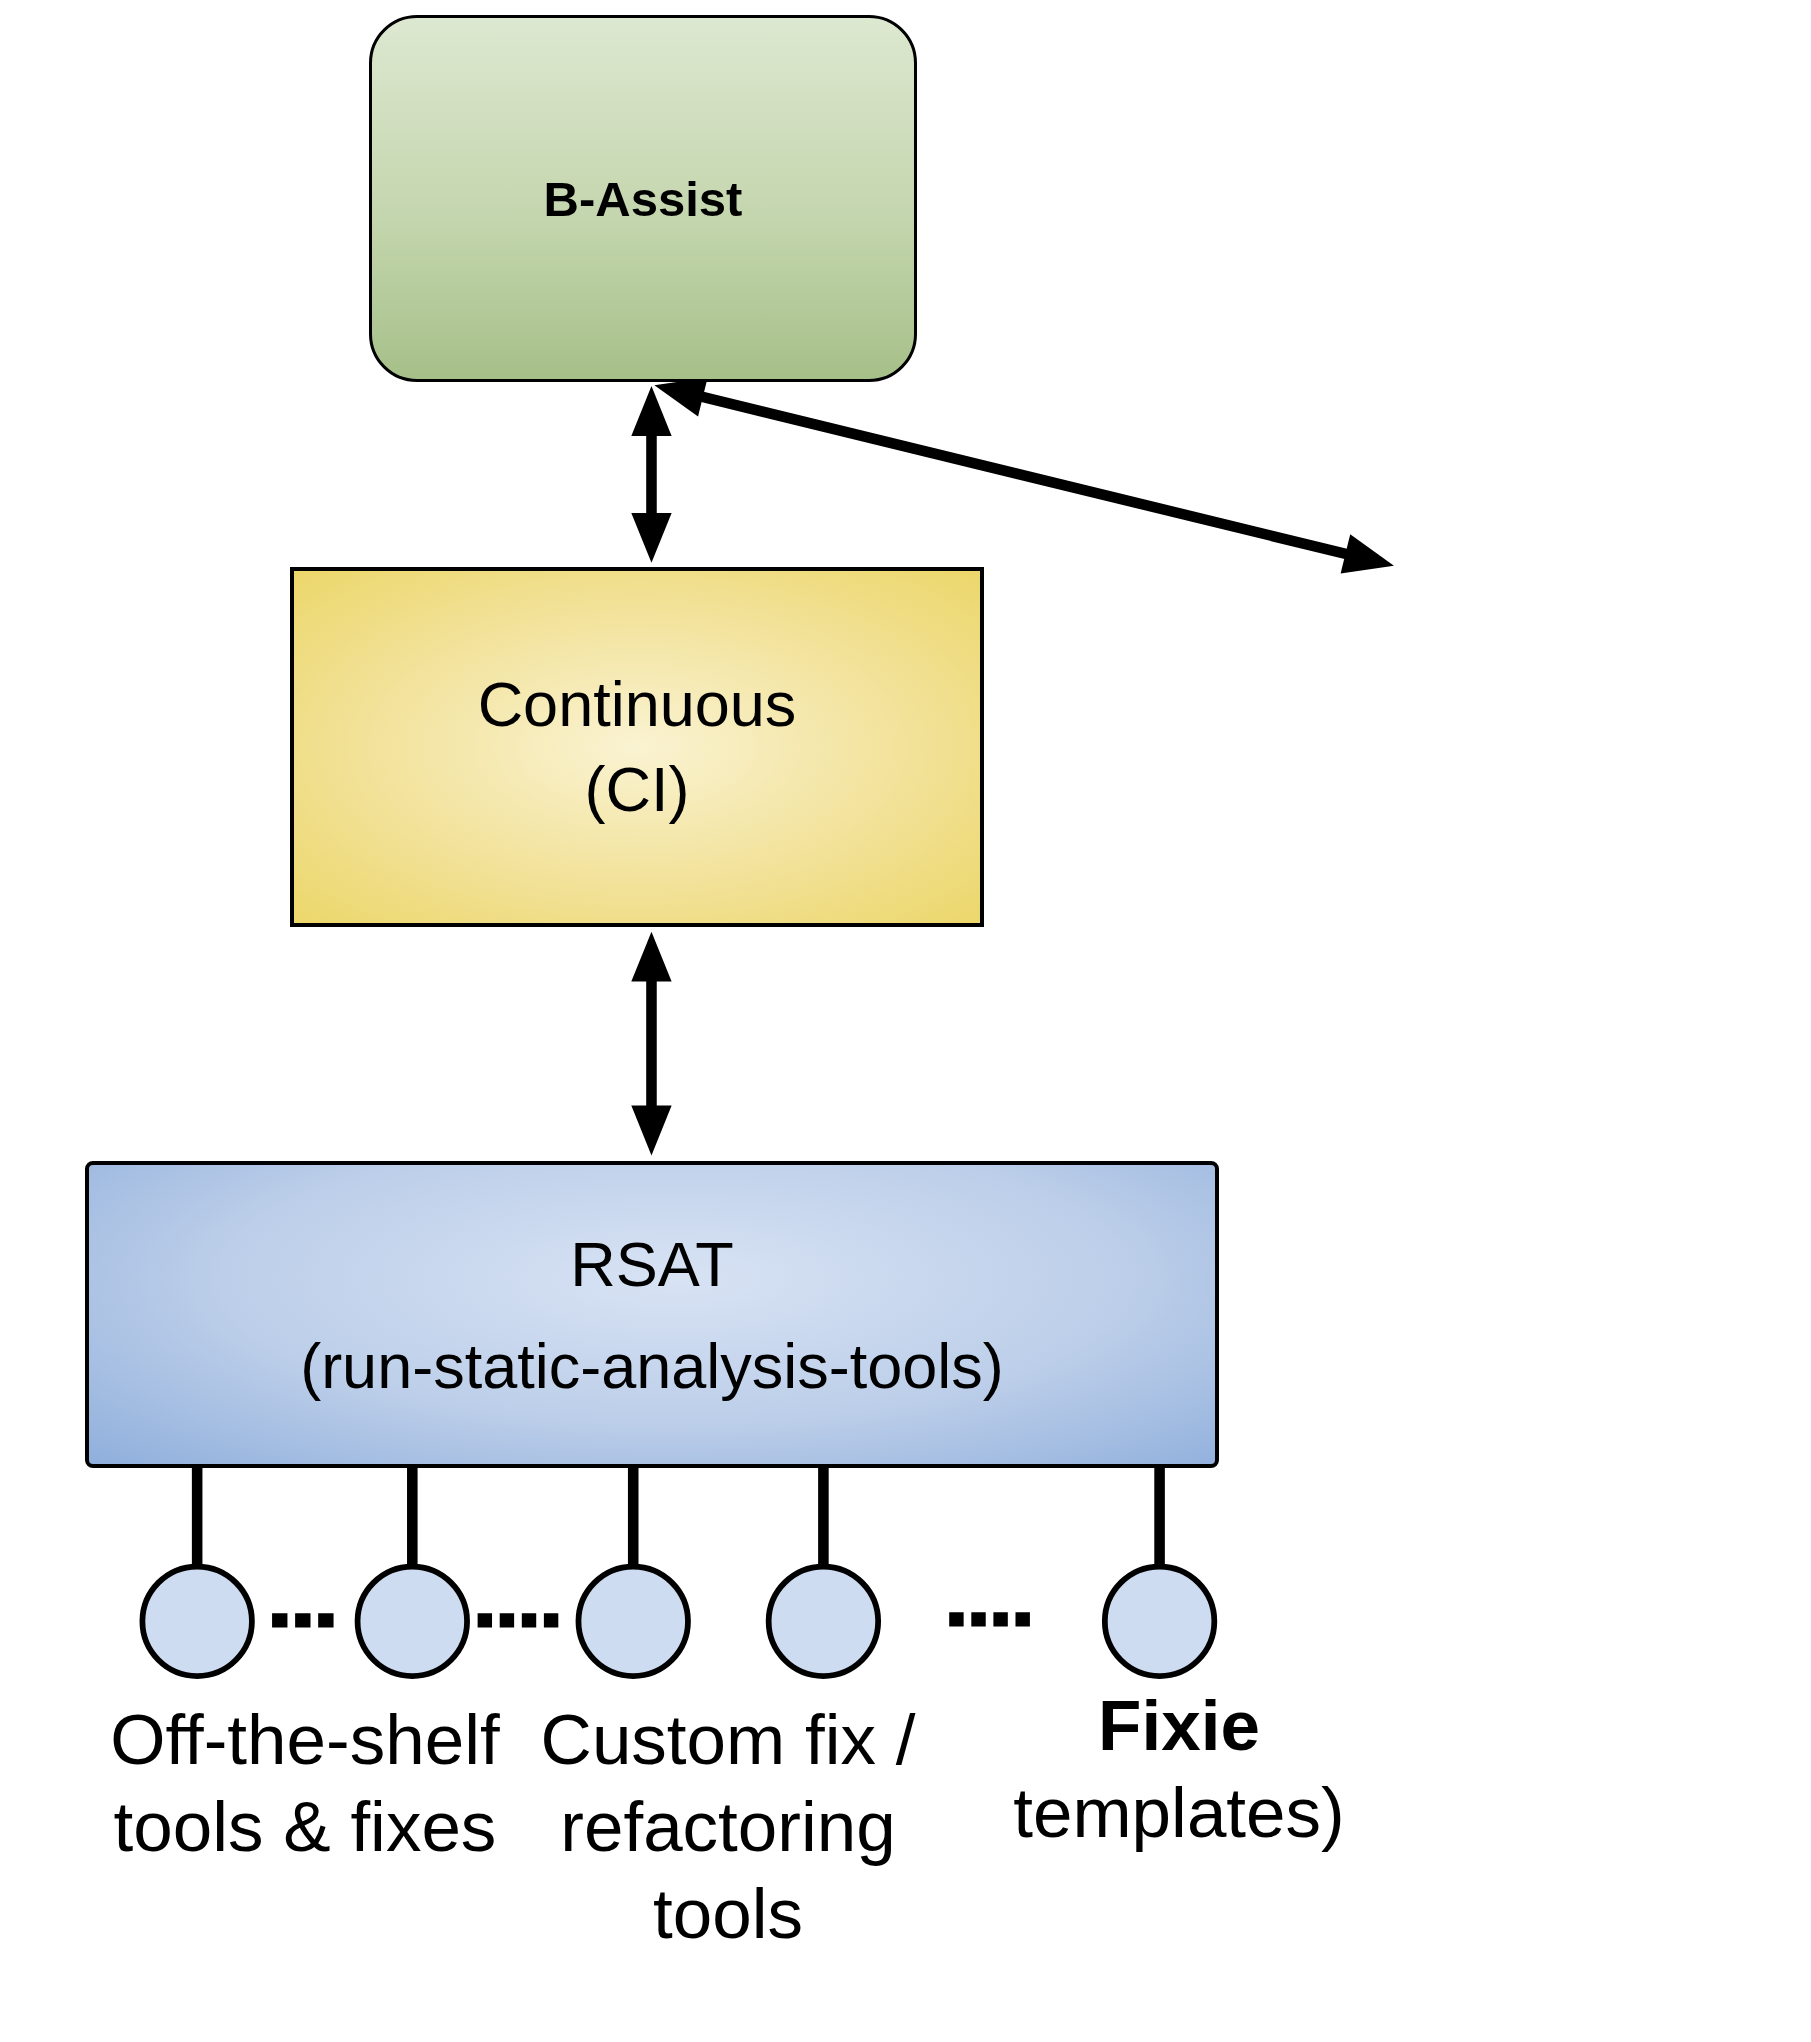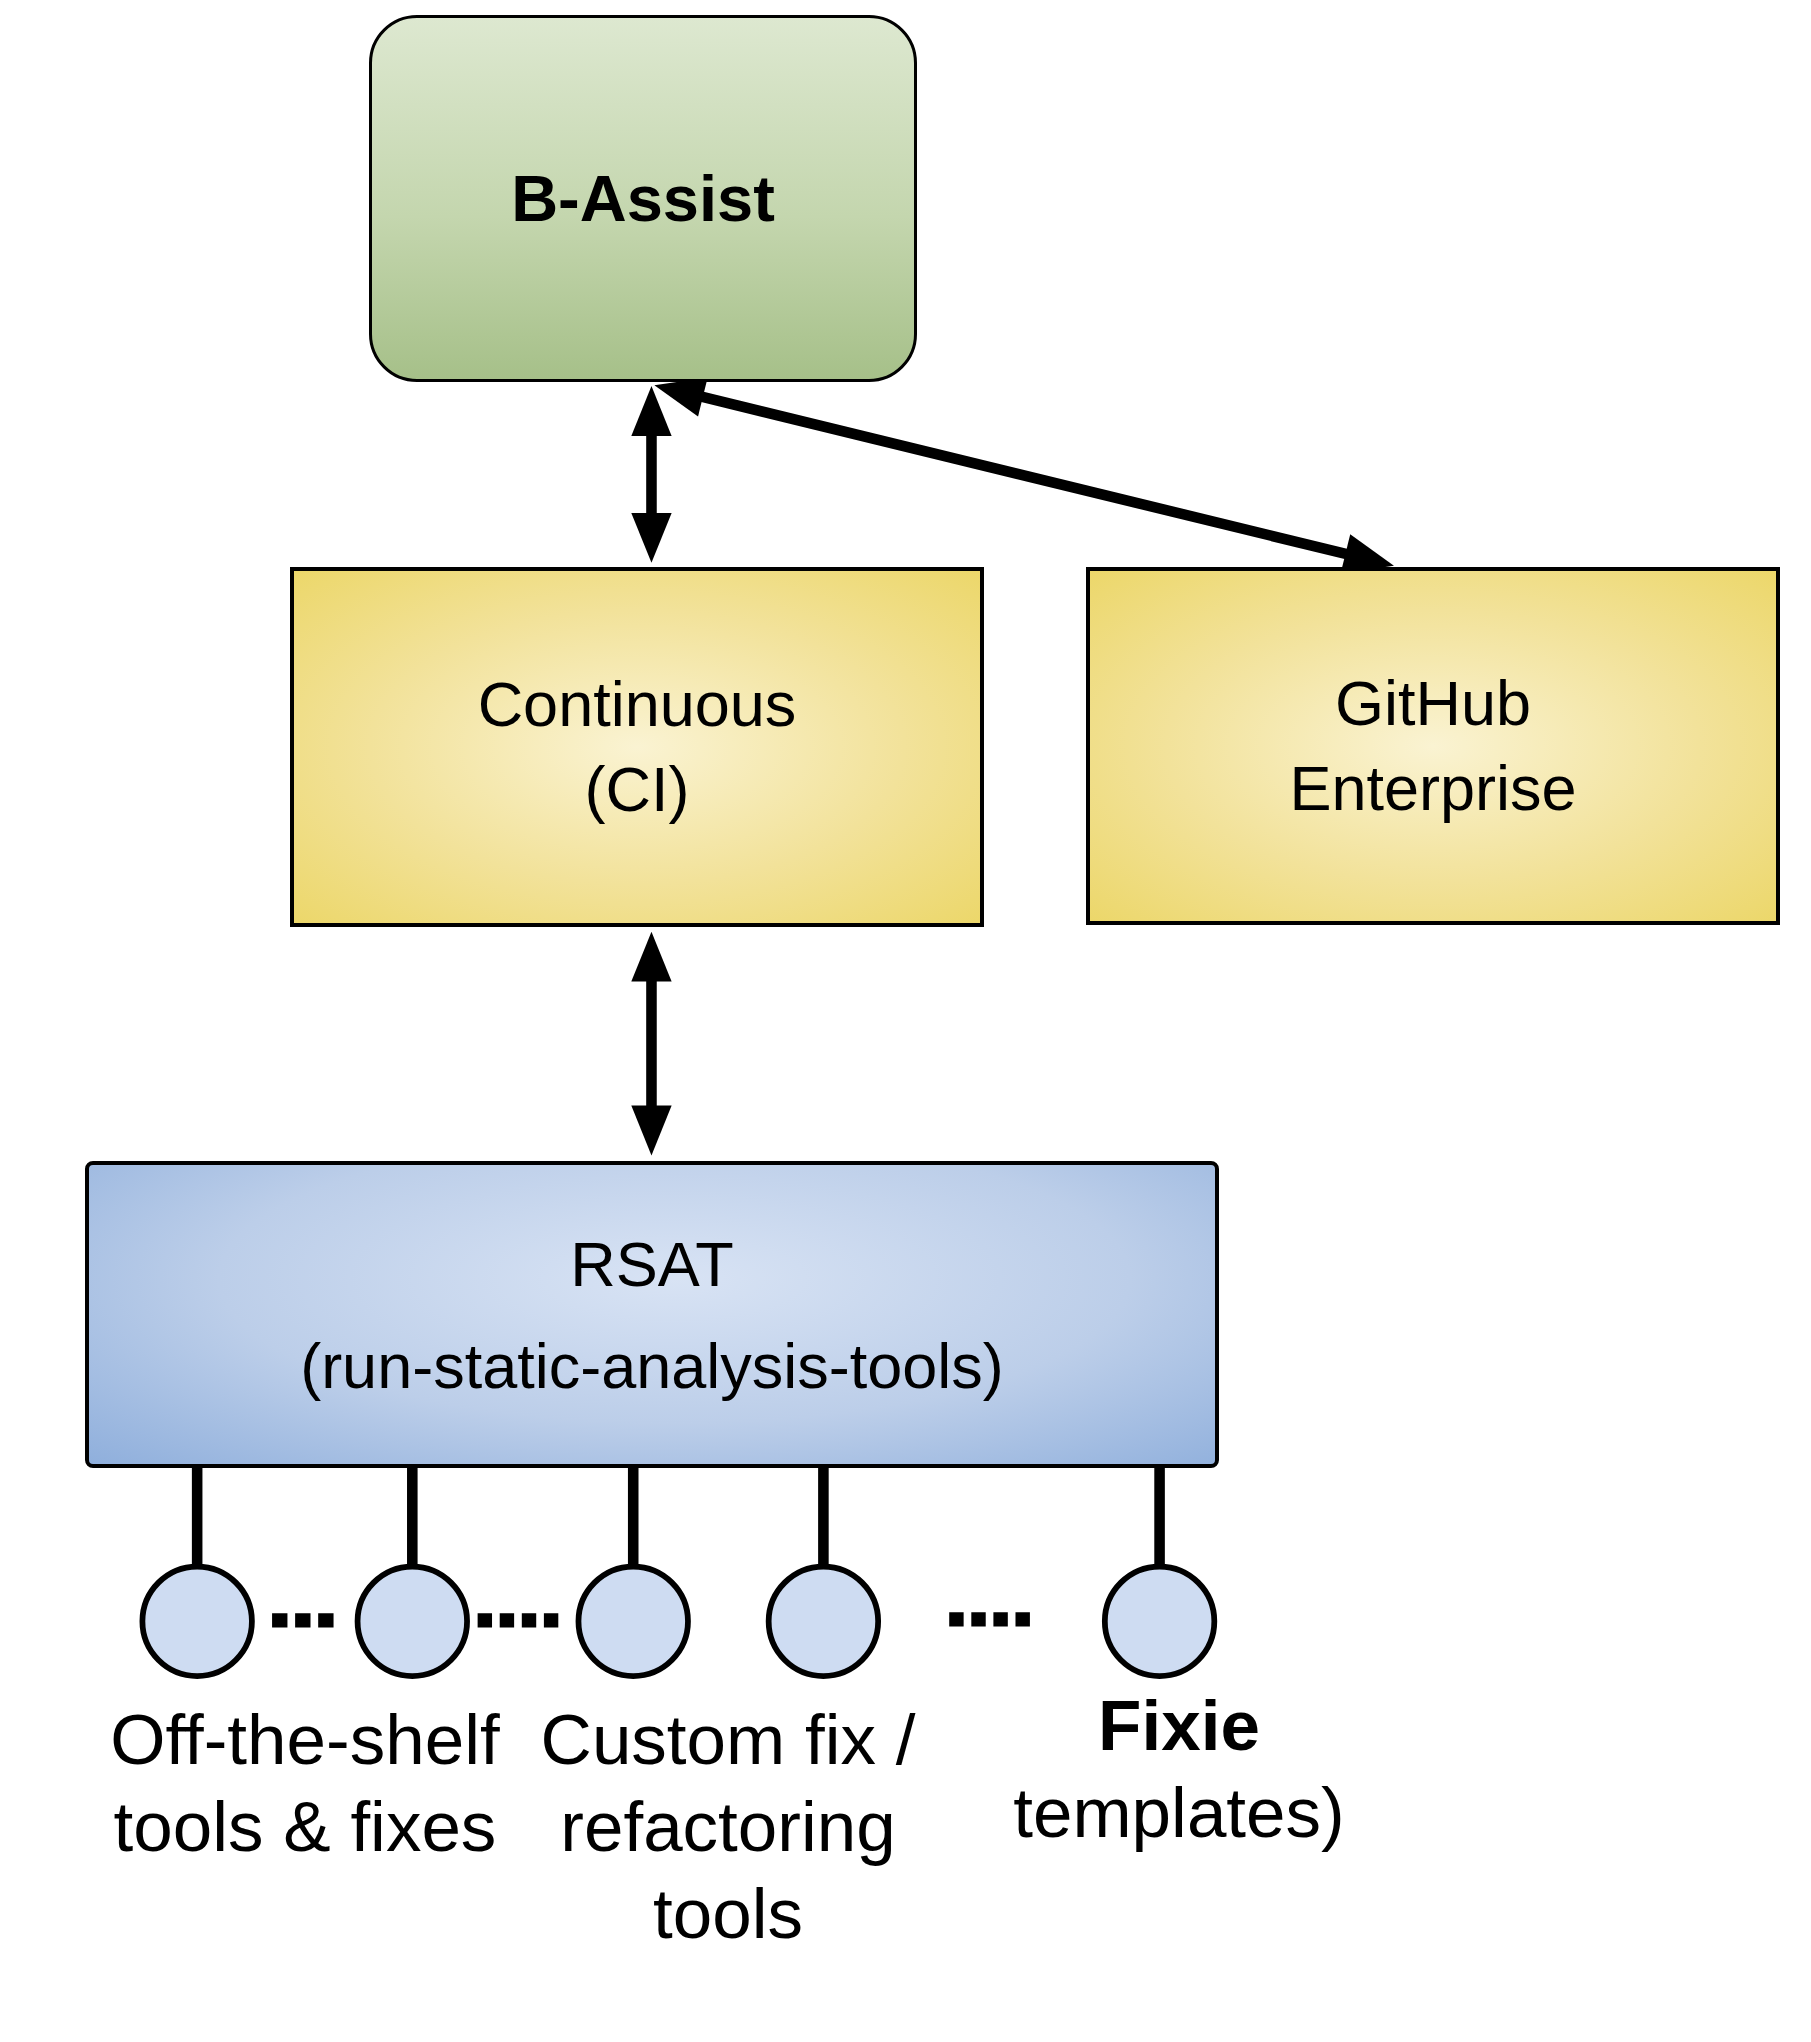--- a/index.html
+++ b/index.html
@@ -25,21 +25,21 @@
     justify-content: center;
     text-align: center;
     box-sizing: border-box;
     border: 4.8px solid #000;
   }
   .node--green {
     border-radius: 48px;
     border-width: 3.8px;
     background: linear-gradient(180deg, #dde8d0 0%, #c4d6ae 55%, #a6c089 100%);
     font-weight: bold;
-    font-size: 65px;
+    font-size: 49px;
   }
   .node--yellow {
     background: radial-gradient(ellipse at 50% 50%, #faf3d2 0%, #f2e29a 55%, #ecd76a 100%);
     font-size: 63px;
     line-height: 85px;
   }
   .node--blue {
     border-radius: 43px;
     background: radial-gradient(ellipse at 52% 38%, #d8e3f4 0%, #bccee9 55%, #8fafdc 100%);
     font-size: 63px;
@@ -104,24 +104,20 @@
 
   <div class="node node--green" style="left:369px; top:15.4px; width:548px; height:367px;">
     <div>B-Assist</div>
   </div>
 
   <div class="node node--yellow" style="left:290px; top:567px; width:694px; height:360px;">
     <div>Continuous</div>
     <div>(CI)</div>
   </div>
 
-  <div class="node node--yellow" style="left:1086px; top:567px; width:694px; height:358px;">
-    <div>GitHub</div>
-    <div>Enterprise</div>
-  </div>
 
   <div class="node node--blue" style="left:85px; top:1161px; width:1134px; height:307px;border-radius:8px;">
     <div>RSAT</div>
     <div>(run-static-analysis-tools)</div>
   </div>
 
   <div class="tool-label" style="left:305px; top:1696px;">
     <div>Off-the-shelf</div>
     <div>tools &amp; fixes</div>
   </div>

